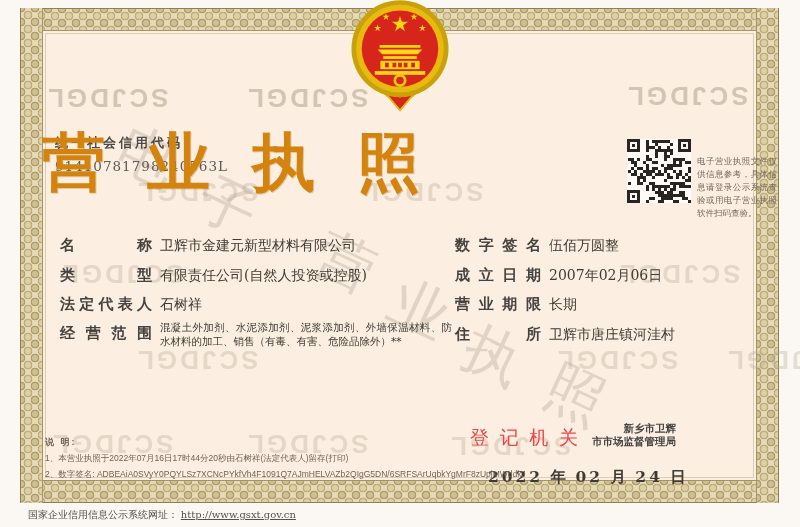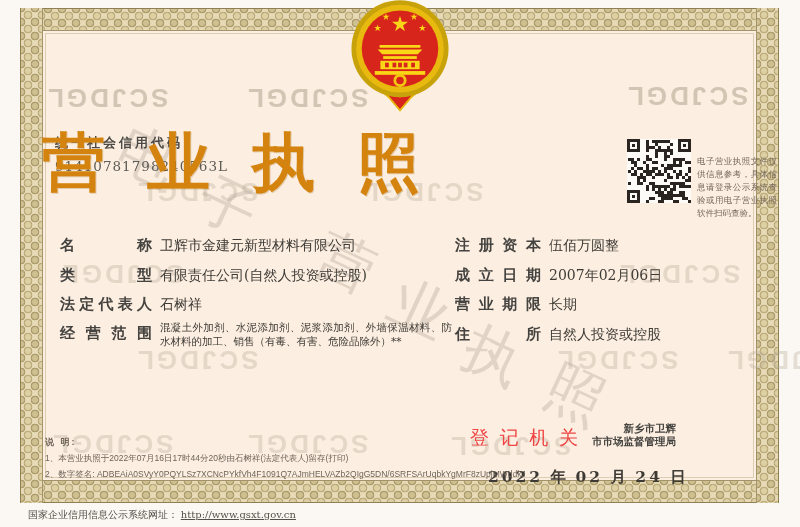--- a/index.html
+++ b/index.html
@@ -141,28 +141,28 @@
   <span class="fvalue" style="top:237px">卫辉市金建元新型材料有限公司</span>
   <span class="flabel" style="top:266px">类型</span>
   <span class="fvalue" style="top:267px">有限责任公司(自然人投资或控股)</span>
   <span class="flabel" style="top:295px">法定代表人</span>
   <span class="fvalue" style="top:296px">石树祥</span>
   <span class="flabel" style="top:324px">经营范围</span>
   <span class="fvalue scope-value" style="top:320px">混凝土外加剂、水泥添加剂、泥浆添加剂、外墙保温材料、防水材料的加工、销售（有毒、有害、危险品除外）**</span>
 </div>
 
 <div class="rcol">
-  <span class="flabel" style="top:236px">注册资本</span>
+  <span class="flabel" style="top:236px">数字签名</span>
   <span class="fvalue" style="top:237px">伍佰万圆整</span>
   <span class="flabel" style="top:266px">成立日期</span>
   <span class="fvalue" style="top:267px">2007年02月06日</span>
   <span class="flabel" style="top:295px">营业期限</span>
   <span class="fvalue" style="top:296px">长期</span>
   <span class="flabel" style="top:325px">住所</span>
-  <span class="fvalue" style="top:326px">自然人投资或控股</span>
+  <span class="fvalue" style="top:326px">卫辉市唐庄镇河洼村</span>
 </div>
 
 <div class="reg-label">登记机关</div>
 <div class="authority">
   <div>新乡市卫辉</div>
   <div>市市场监督管理局</div>
 </div>
 <div class="issue-date">
   <span class="num">2022</span>
   <span>年</span>

